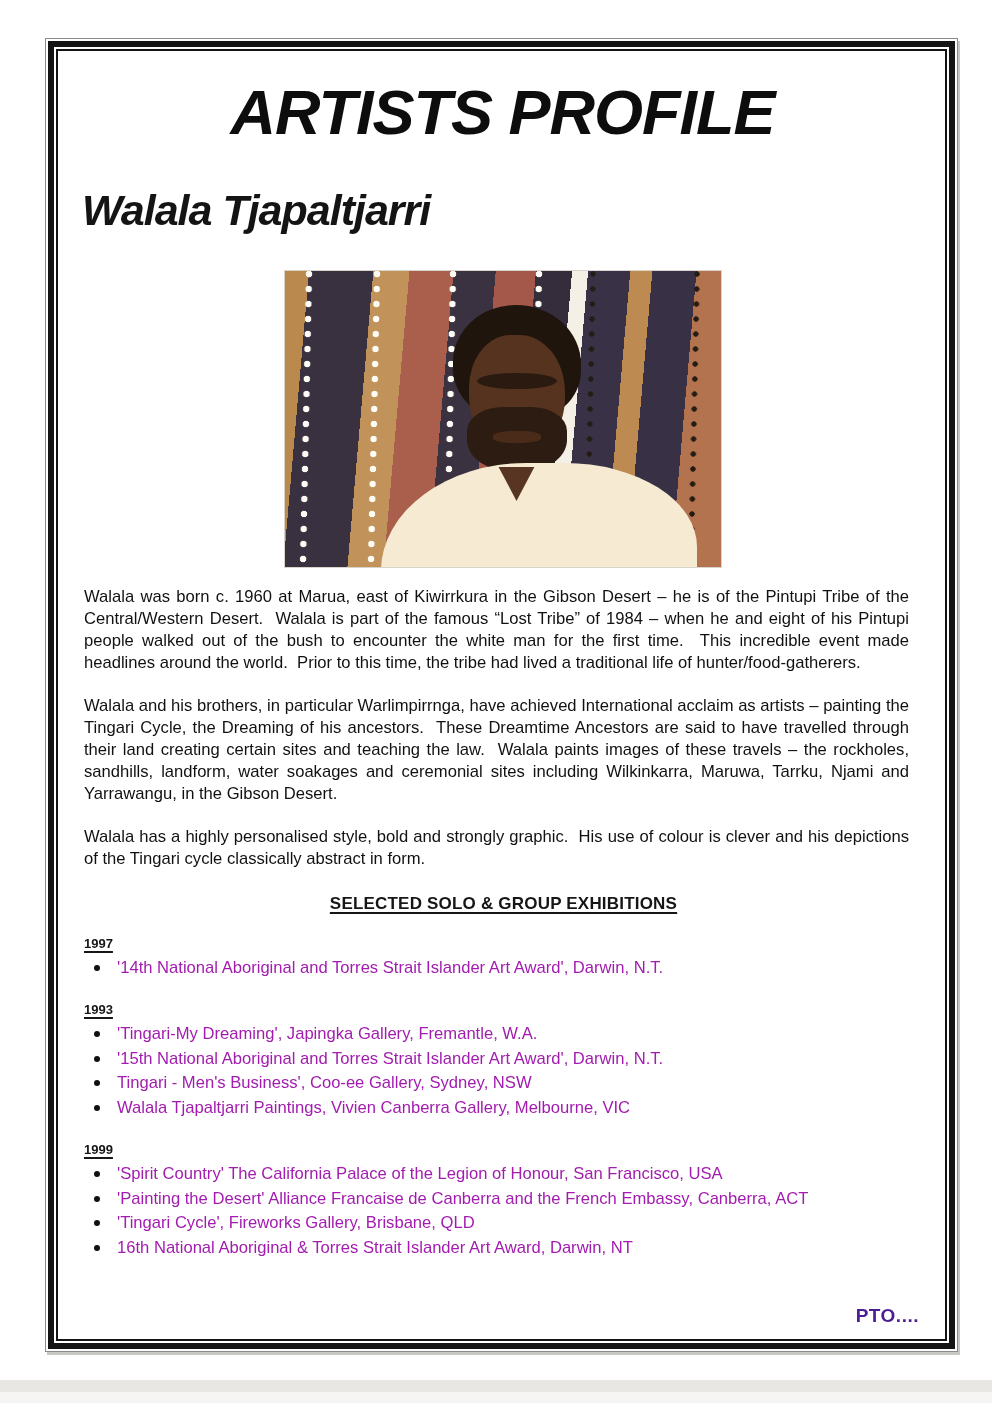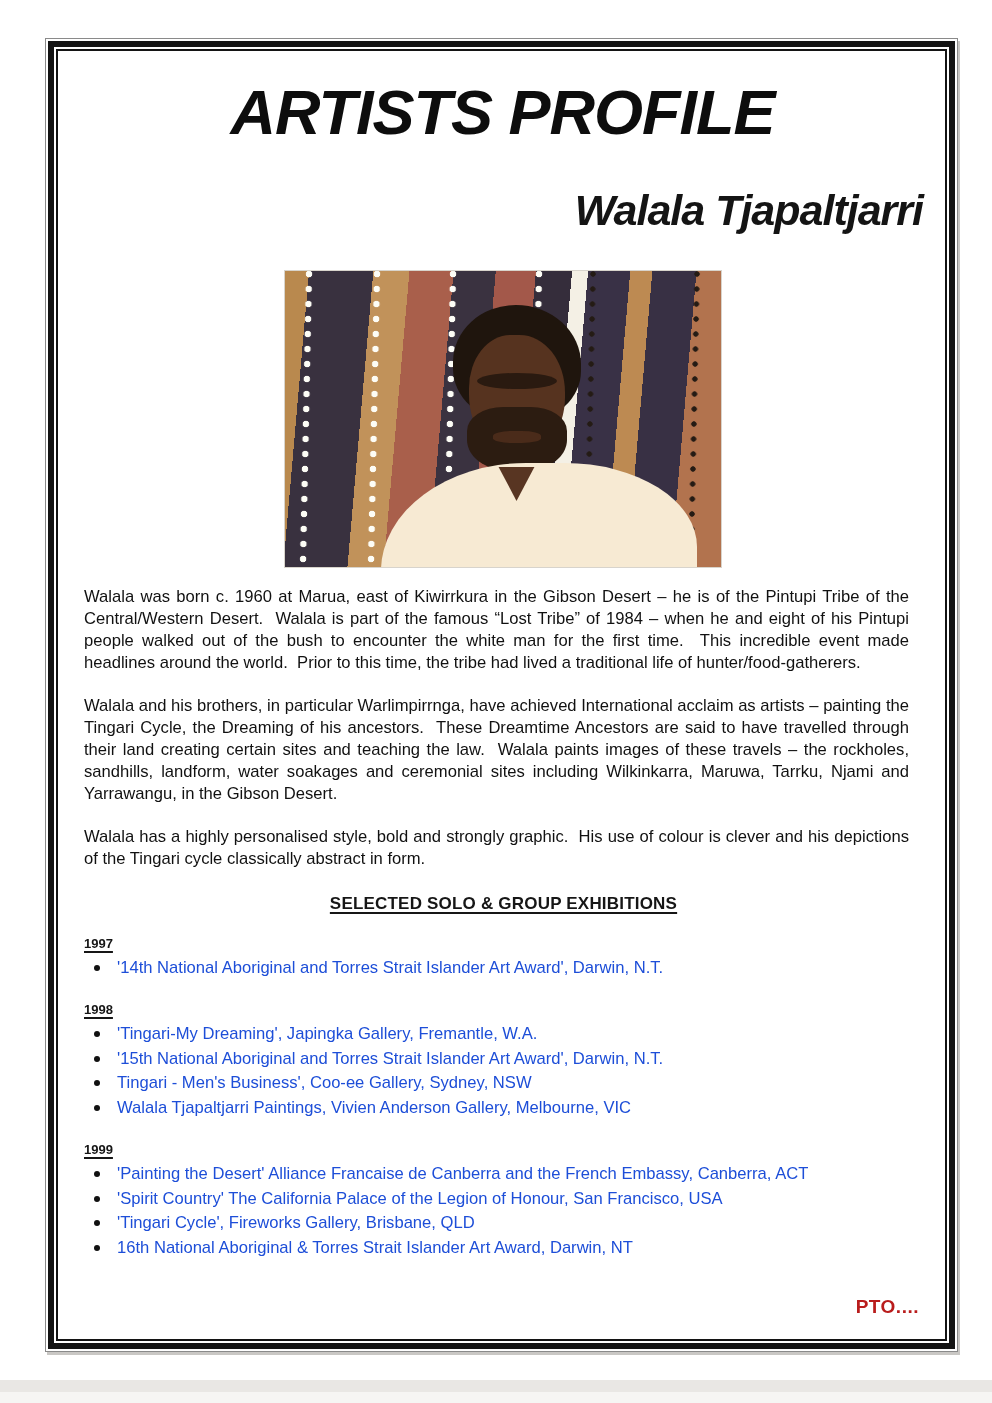--- a/index.html
+++ b/index.html
@@ -40,21 +40,21 @@
     text-align: center;
     font-size: 63px;
     font-weight: 700;
     font-style: italic;
     letter-spacing: -1px;
     line-height: 1.0;
     color: #0d0d0d;
   }
   .subtitle {
     margin-top: 36px;
-    text-align: right;
+    text-align: left;
     font-size: 43px;
     font-weight: 700;
     font-style: italic;
     letter-spacing: -1px;
     color: #141414;
   }
 
   
   .photo {
     margin: 24px auto 0;
@@ -116,27 +116,27 @@
   }
   .year-heading {
     margin: 22px 0 0 2px;
     font-size: 13px;
     font-weight: 700;
     text-decoration: underline;
     text-decoration-thickness: 2px;
     text-underline-offset: 3px;
   }
   .bullet-list { margin: 5px 0 0 0; padding: 0; list-style: none; }
-  .bullet-item { display: flex; align-items: flex-start; font-size: 16.6px; line-height: 24.5px; color: #1d4ed8; }
+  .bullet-item { display: flex; align-items: flex-start; font-size: 16.6px; line-height: 24.5px; color: #a21caf; }
   .bullet-dot  { flex: none; width: 6px; height: 6px; border-radius: 50%; background: #111; margin: 9px 17px 0 12px; }
 
   .pto {
-    position: absolute; right: 26px; bottom: 21px;
+    position: absolute; right: 26px; bottom: 12px;
     font-size: 19px; font-weight: 700; letter-spacing: 0.5px;
-    color: #b91c1c;
+    color: #4c1d95;
   }
 </style>
 </head>
 <body>
 
 <div class="frame">
   <div class="frame-band">
     <div class="frame-inner">
 
       <h1 class="title">ARTISTS PROFILE</h1>
@@ -165,49 +165,49 @@
       <h3 class="section-heading">SELECTED SOLO &amp; GROUP EXHIBITIONS</h3>
 
       <h4 class="year-heading">1997</h4>
       <ul class="bullet-list">
         <li class="bullet-item">
           <span class="bullet-dot"></span>
           <span>'14th National Aboriginal and Torres Strait Islander Art Award', Darwin, N.T.</span>
         </li>
       </ul>
 
-      <h4 class="year-heading">1998</h4>
+      <h4 class="year-heading">1993</h4>
       <ul class="bullet-list">
         <li class="bullet-item">
           <span class="bullet-dot"></span>
           <span>'Tingari-My Dreaming', Japingka Gallery, Fremantle, W.A.</span>
         </li>
         <li class="bullet-item">
           <span class="bullet-dot"></span>
           <span>'15th National Aboriginal and Torres Strait Islander Art Award', Darwin, N.T.</span>
         </li>
         <li class="bullet-item">
           <span class="bullet-dot"></span>
           <span>Tingari - Men's Business', Coo-ee Gallery, Sydney, NSW</span>
         </li>
         <li class="bullet-item">
           <span class="bullet-dot"></span>
-          <span>Walala Tjapaltjarri Paintings, Vivien Anderson Gallery, Melbourne, VIC</span>
+          <span>Walala Tjapaltjarri Paintings, Vivien Canberra Gallery, Melbourne, VIC</span>
         </li>
       </ul>
 
       <h4 class="year-heading">1999</h4>
       <ul class="bullet-list">
         <li class="bullet-item">
           <span class="bullet-dot"></span>
+          <span>'Spirit Country' The California Palace of the Legion of Honour, San Francisco, USA</span>
+        </li>
+        <li class="bullet-item">
+          <span class="bullet-dot"></span>
           <span>'Painting the Desert' Alliance Francaise de Canberra and the French Embassy, Canberra, ACT</span>
-        </li>
-        <li class="bullet-item">
-          <span class="bullet-dot"></span>
-          <span>'Spirit Country' The California Palace of the Legion of Honour, San Francisco, USA</span>
         </li>
         <li class="bullet-item">
           <span class="bullet-dot"></span>
           <span>'Tingari Cycle', Fireworks Gallery, Brisbane, QLD</span>
         </li>
         <li class="bullet-item">
           <span class="bullet-dot"></span>
           <span>16th National Aboriginal &amp; Torres Strait Islander Art Award, Darwin, NT</span>
         </li>
       </ul>

